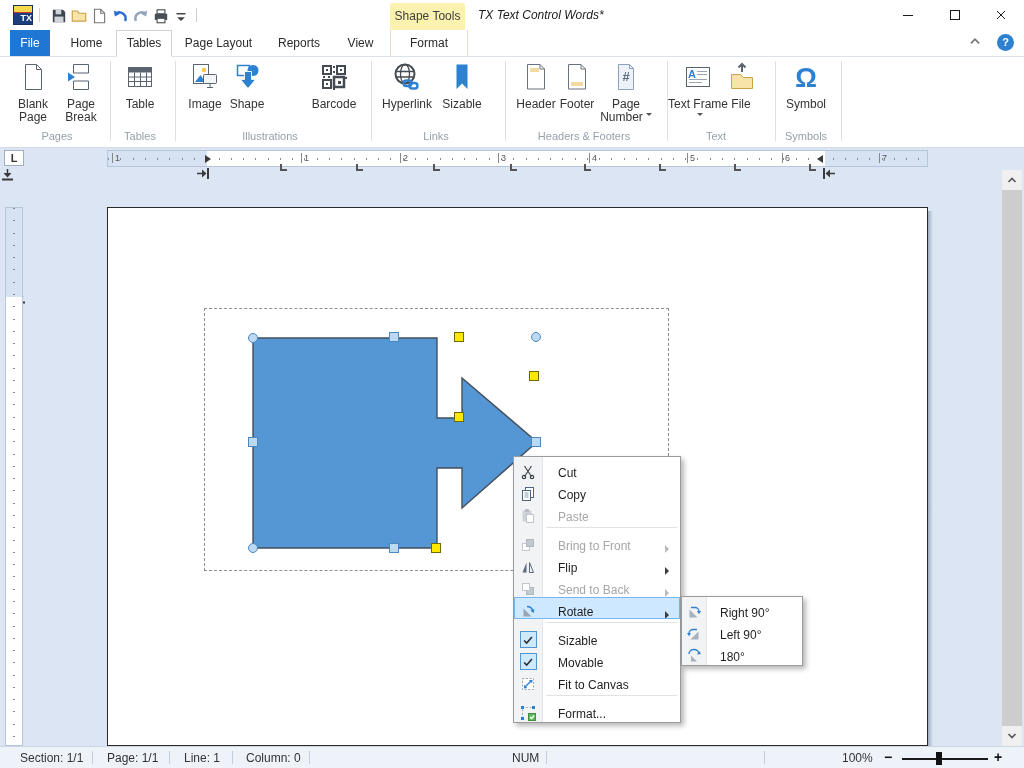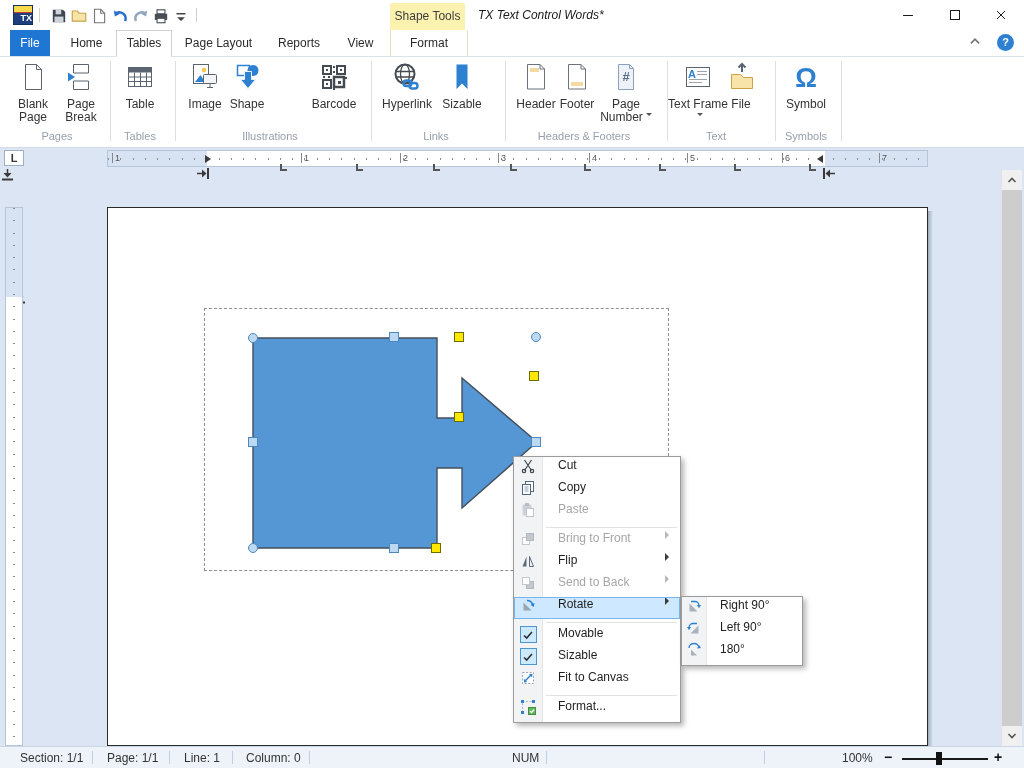--- a/index.html
+++ b/index.html
@@ -56,21 +56,21 @@
   .selframe{position:absolute;left:204px;top:160px;width:463px;height:261px;border:1px dashed #8f8f8f;}
   .shapelayer{position:absolute;left:107px;top:59px;width:821px;height:539px;}
   
   .vsb{position:absolute;left:1001px;top:22px;width:21px;height:576px;background:#f0f0f0;border-left:1px solid #e3e3e3;box-sizing:border-box;}
   .vsb-btn{position:absolute;left:0;width:20px;height:20px;background:#f0f0f0;display:flex;align-items:center;justify-content:center;}
   .vsb-thumb{position:absolute;left:0;top:20px;width:20px;height:536px;background:#cdcdcd;}
   
   .cmenu{position:absolute;left:513px;top:308px;width:168px;background:#fff;border:1px solid #9b9b9b;
       box-shadow:3px 3px 5px rgba(0,0,0,.28);box-sizing:border-box;padding:1px 0;z-index:10;}
   .cm-bg{position:absolute;left:0;top:0;bottom:0;width:28px;background:#f2f3f5;border-right:1px solid #e4e4e4;}
-  .cm-item{position:relative;display:flex;align-items:flex-start;height:22px;color:#1e1e1e;}
+  .cm-item{position:relative;display:flex;align-items:flex-end;height:22px;color:#1e1e1e;}
   .cm-ic{width:28px;flex:0 0 28px;display:flex;align-items:center;justify-content:center;}
   .cm-label{padding-left:16px;white-space:nowrap;}
   .cm-dis{color:#a6a6a6;}
   .cm-hl{background:var(--menu-highlight,#cde8ff);outline:1px solid var(--menu-highlight-border,#77b7ee);outline-offset:-1px;}
   .cm-arrow{margin-left:auto;margin-right:7px;width:0;height:0;border:4px solid transparent;border-left-color:#3c3c3c;}
   .cm-arrow-dis{border-left-color:#b9b9b9;}
   .cm-sep{height:1px;background:#e2e2e2;margin:3px 3px 3px 32px;position:relative;}
   .cm-check{width:17px;height:17px;background:#cde9fc;border:1px solid #5095d0;box-sizing:border-box;
       display:flex;align-items:center;justify-content:center;}
   .submenu{position:absolute;left:681px;top:448px;width:122px;background:#fff;border:1px solid #9b9b9b;
@@ -487,31 +487,31 @@
       </div>
       <div class="cm-sep"></div>
       <div class="cm-item">
         <span class="cm-ic">
             <span class="cm-check">
               <svg width="14" height="14" viewBox="0 0 16 16">
                 <path d="M3.5 8.5l3 3 6-7" fill="none" stroke="#2b2f33" stroke-width="1.8"></path>
               </svg>
             </span>
           </span>
-        <span class="cm-label">Movable</span>
+        <span class="cm-label">Sizable</span>
       </div>
       <div class="cm-item">
         <span class="cm-ic">
             <span class="cm-check">
               <svg width="14" height="14" viewBox="0 0 16 16">
                 <path d="M3.5 8.5l3 3 6-7" fill="none" stroke="#2b2f33" stroke-width="1.8"></path>
               </svg>
             </span>
           </span>
-        <span class="cm-label">Sizable</span>
+        <span class="cm-label">Movable</span>
       </div>
       <div class="cm-item">
         <span class="cm-ic">
             <svg width="16" height="16" viewBox="0 0 16 16">
               <rect x="2.5" y="2.5" width="11" height="11" fill="#fff" stroke="#98a5b3" stroke-dasharray="2 1.6"></rect>
               <path d="M5 11L11 5" stroke="#2e80d0" stroke-width="1.5"></path>
               <path d="M4 12.5V8.8L7.2 12z" fill="#2e80d0"></path>
               <path d="M12.5 4H8.8L12 7.2z" fill="#2e80d0"></path>
             </svg>
           </span>

